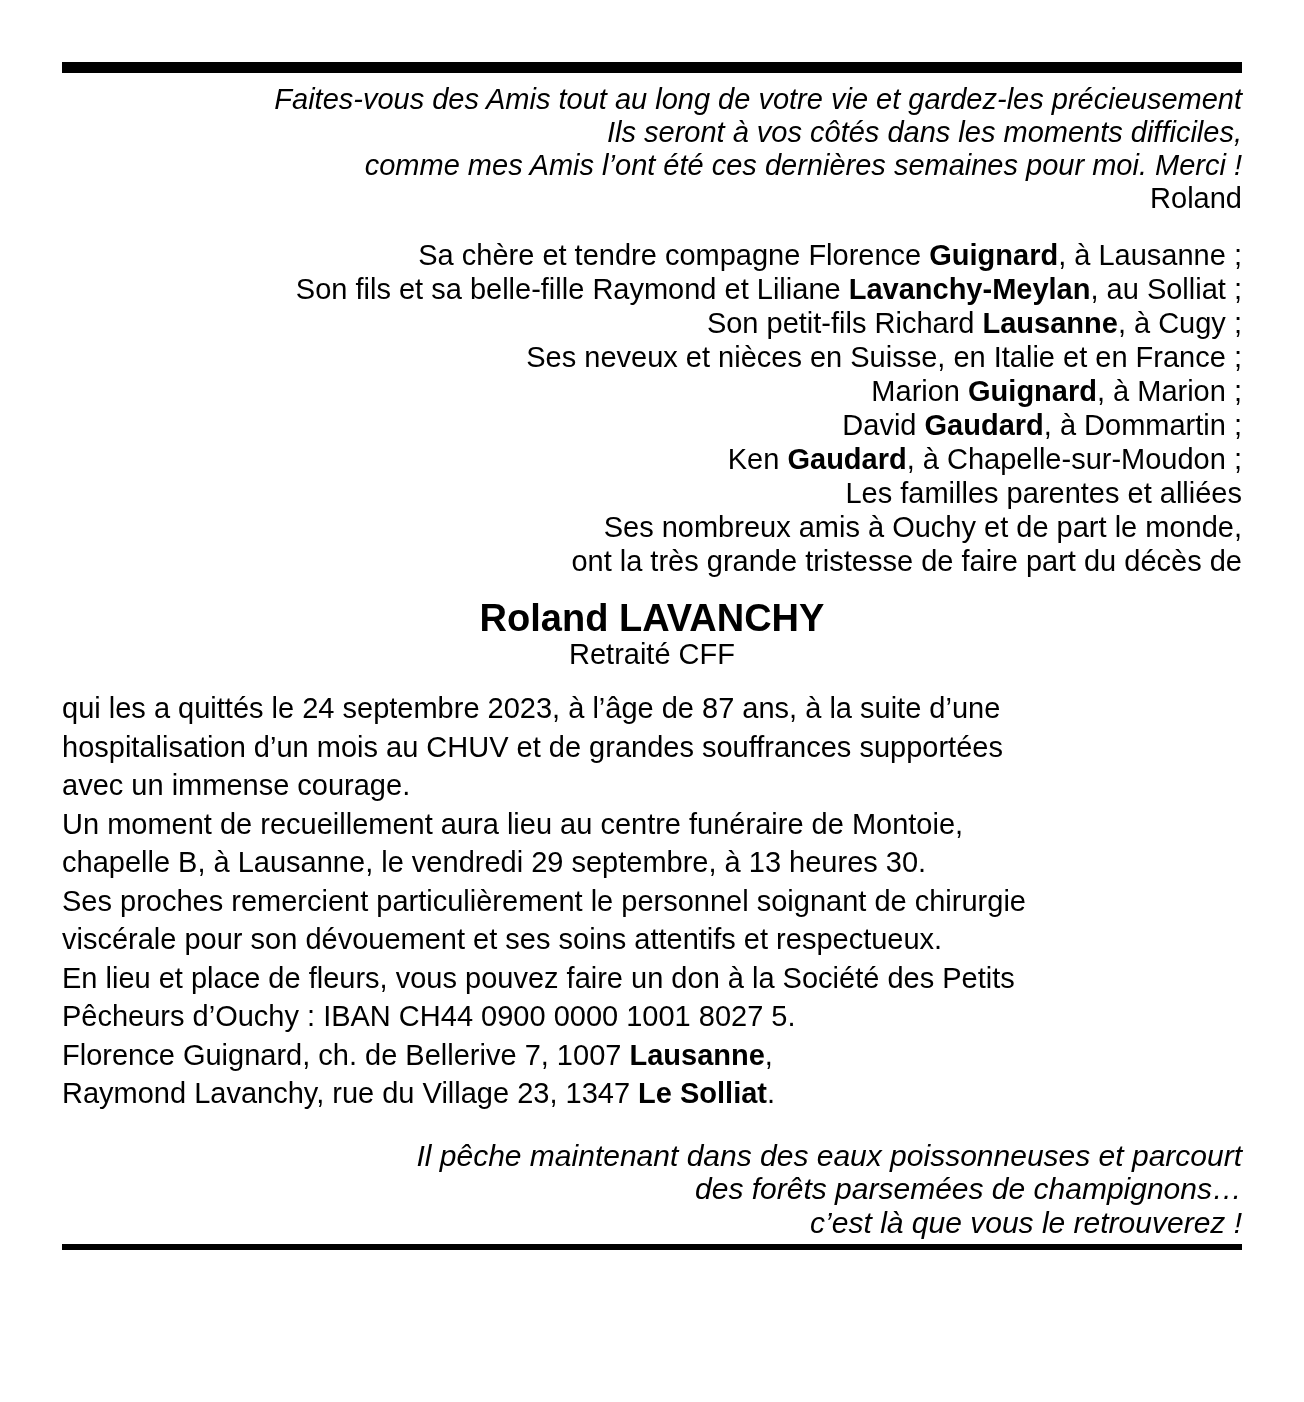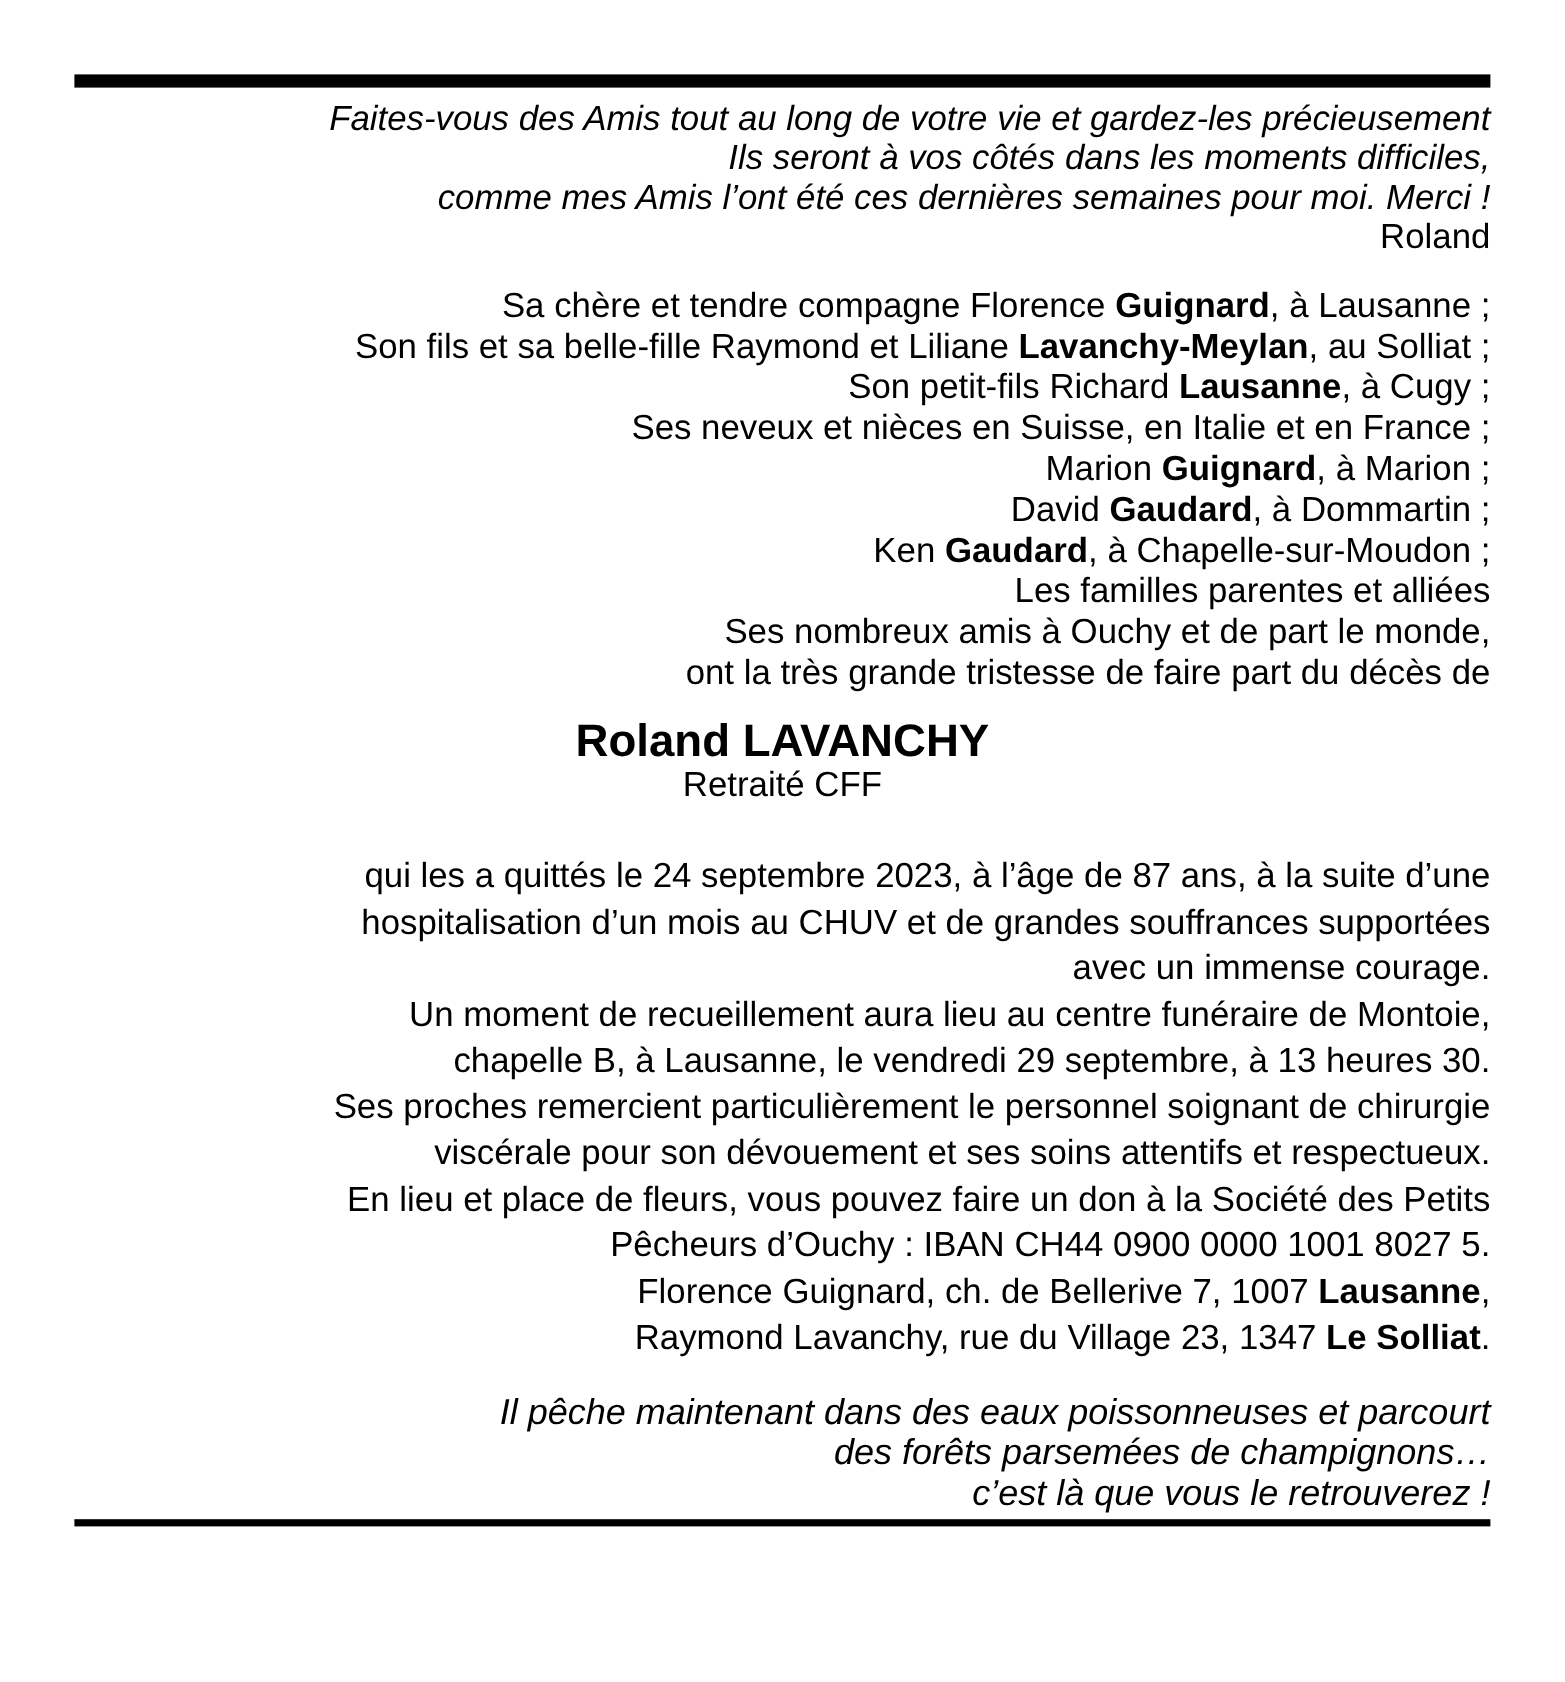--- a/index.html
+++ b/index.html
@@ -57,24 +57,24 @@
     font-size: 38px;
     font-weight: bold;
     line-height: 37px;
     margin: 0;
   }
   .deceased-subtitle {
     font-size: 29px;
     line-height: 34px;
   }
   .body-block {
-    margin-top: 40px;
+    margin-top: 18px;
     font-size: 29px;
     line-height: 38.5px;
-    text-align: right;
+    text-align: left;
   }
   .epigraph-bottom {
     margin-top: 26px;
     text-align: right;
     font-style: italic;
     font-size: 30px;
     line-height: 33.5px;
   }
   .tline {
     white-space: nowrap;

